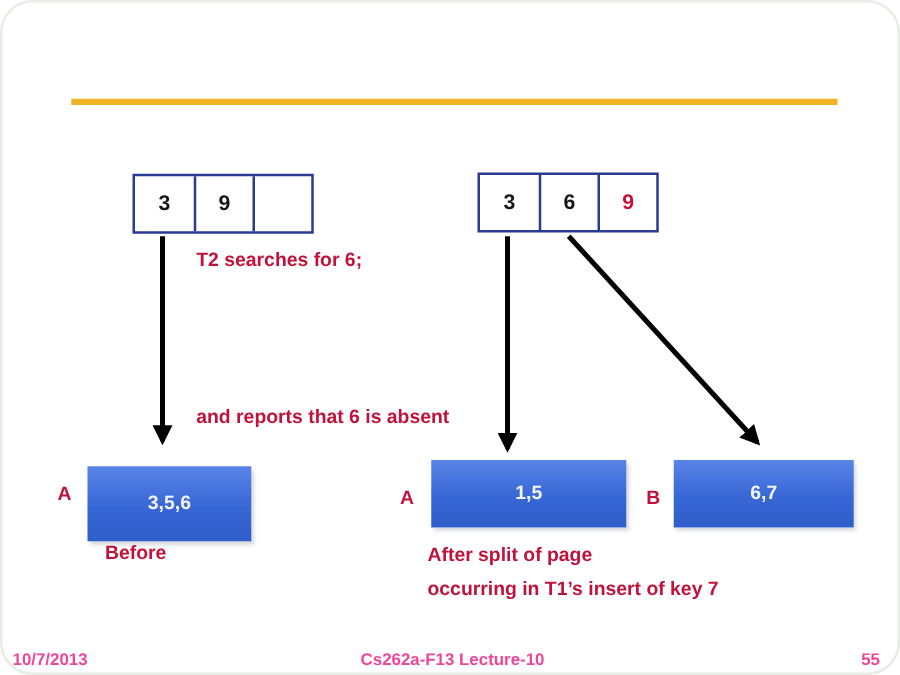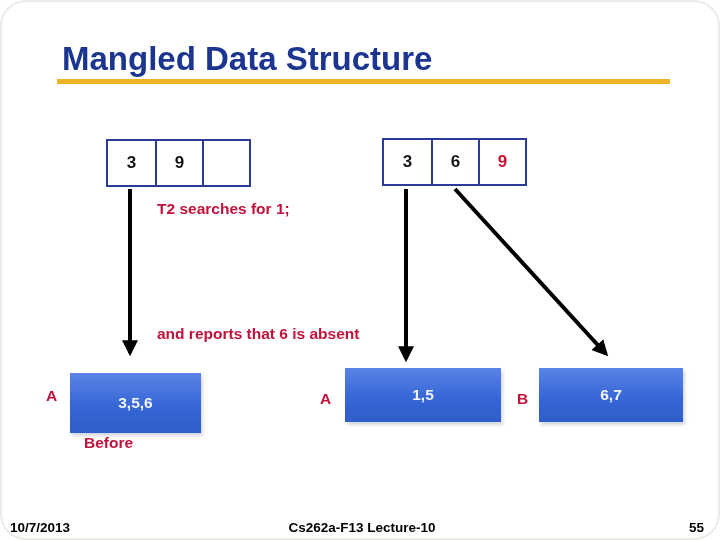--- a/index.html
+++ b/index.html
@@ -66,47 +66,46 @@
 
   .caption {
     position:absolute; color:#c0123a; font-weight:bold; font-size:15.5px;
     white-space:pre-line;
   }
   .caption-before { left:82px; top:432px; }
   .caption-after  { left:340px; top:429px; line-height:27px; }
 
   
   .footer-item {
-    position:absolute; top:518px; color:#000000; font-weight:bold; font-size:13.5px;
+    position:absolute; top:518px; color:#ec4899; font-weight:bold; font-size:13.5px;
   }
   .footer-date { left:8px; }
   .footer-course { left:0; width:720px; text-align:center; }
   .footer-page { right:14px; }
 </style>
 </head>
 <body>
 
 <div class="slide">
 
-  <div class="title">Mangled Data Structure</div>
   <div class="gold-rule"></div>
 
   <div class="ptable ptable-before">
     <div class="pcell">3</div>
     <div class="pcell">9</div>
     <div class="pcell"></div>
   </div>
 
   <div class="ptable ptable-after">
     <div class="pcell">3</div>
     <div class="pcell">6</div>
     <div class="pcell">9</div>
   </div>
 
-  <div class="note note1">T2 searches for 1;</div>
+  <div class="note note1">T2 searches for 6;</div>
   <div class="note note4">and reports that 6 is absent</div>
 
   <svg class="arrows" viewBox="0 0 720 540" xmlns="http://www.w3.org/2000/svg">
     <defs>
       <marker id="ah" viewBox="0 0 10 10" refX="8" refY="5" markerWidth="4" markerHeight="4" orient="auto">
         <path d="M0,0 L10,5 L0,10 z" fill="#000000"></path>
       </marker>
     </defs>
     <line x1="128" y1="187" x2="128" y2="351" stroke="#000000" stroke-width="4" marker-end="url(#ah)"></line>
     <line x1="404" y1="187" x2="404" y2="357" stroke="#000000" stroke-width="4" marker-end="url(#ah)"></line>
@@ -115,18 +114,20 @@
 
   <div class="page-label label-before-a">A</div>
   <div class="page-label label-after-a">A</div>
   <div class="page-label label-after-b">B</div>
 
   <div class="page-box page-box-before">3,5,6</div>
   <div class="page-box page-box-after-a">1,5</div>
   <div class="page-box page-box-after-b">6,7</div>
 
   <div class="caption caption-before">Before</div>
+  <div class="caption caption-after">After split of page
+occurring in T1’s insert of key 7</div>
 
   <div class="footer-item footer-date">10/7/2013</div>
   <div class="footer-item footer-course">Cs262a-F13 Lecture-10</div>
   <div class="footer-item footer-page">55</div>
 
 </div>
 
 </body></html>

